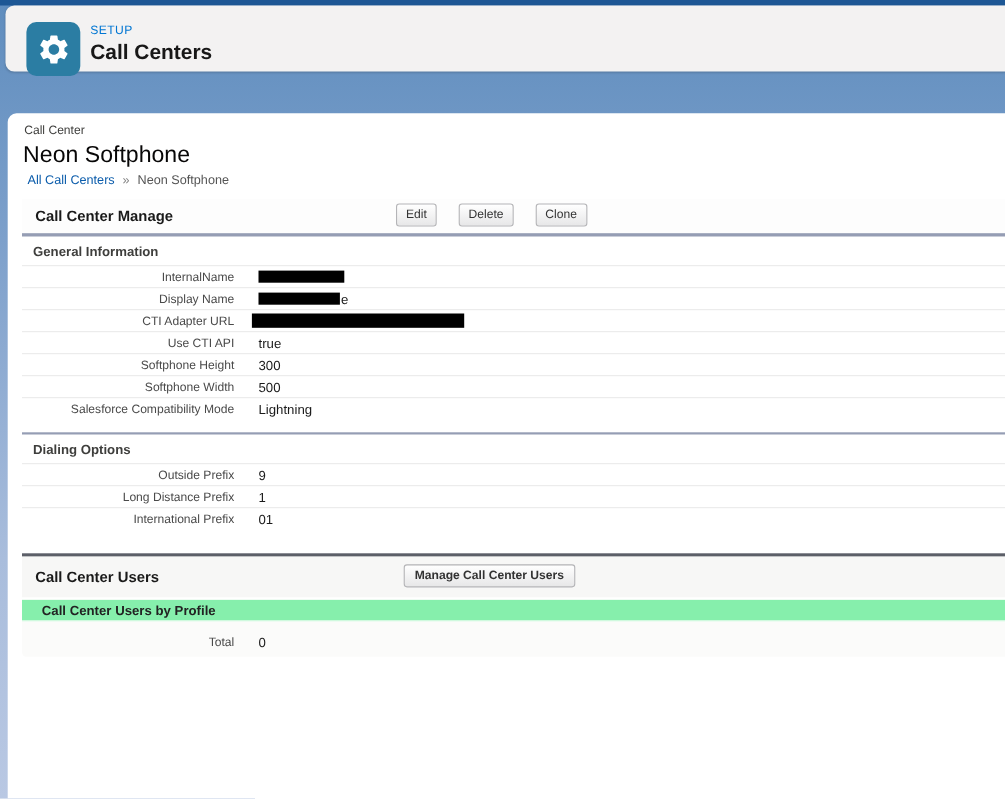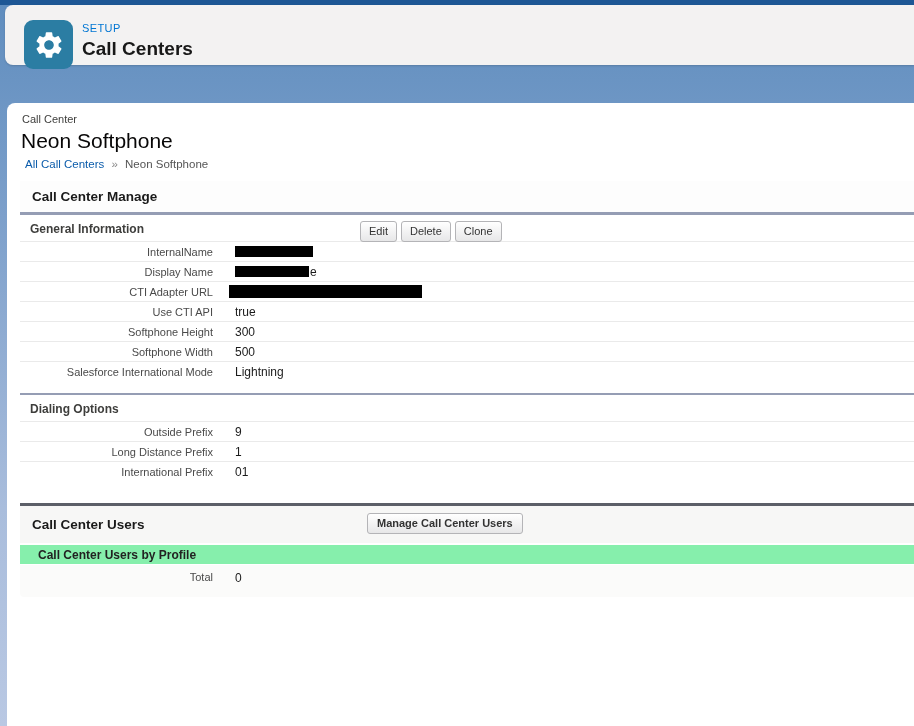--- a/index.html
+++ b/index.html
@@ -21,21 +21,21 @@
   .entity-name{position:absolute;left:14px;top:26px;font-size:21px;color:#080707;}
   .breadcrumb{position:absolute;left:18px;top:55px;font-size:11.5px;color:#6b6b6b;}
   .crumb-link{color:#0b5cab;text-decoration:none;margin-right:4px;}
   .crumb-sep{color:#888;margin-right:4px;}
   .crumb-cur{color:#555;}
 
   .detail-block{position:absolute;left:13px;right:0;top:78px;}
   .detail-head{position:relative;height:31px;border-bottom:3px solid #959db4;
     display:flex;align-items:center;background:#fdfdfd;}
   .detail-title{margin-left:12px;font-size:13.5px;font-weight:bold;color:#1a1a1a;}
-  .btn-group{position:absolute;left:340px;top:4px;display:flex;gap:4px;margin-top:36px;}
+  .btn-group{position:absolute;left:340px;top:4px;display:flex;gap:20px;}
   .sf-btn{font-family:"Liberation Sans", sans-serif;font-size:11px;color:#333;
     background:linear-gradient(#ffffff,#e7e7e8);border:1px solid #b4b4b7;border-radius:3px;
     padding:3px 8px;cursor:pointer;line-height:13px;}
   .group-title{margin:7px 13px 5px 10px;font-size:12px;font-weight:bold;color:#3e3e3c;}
   .rows{border-top:1px solid #eaeaea;}
   .drow{display:flex;height:19px;align-items:center;border-bottom:1px solid #eaeaea;}
   .rows .drow:last-child{border-bottom:none;}
   .dlabel{width:193px;text-align:right;font-size:11px;color:#4a4a4a;flex:none;}
   .dvalue{margin-left:22px;font-size:12px;color:#1b1b1b;display:flex;align-items:center;}
   .divider{height:2px;background:#959db4;margin-top:12px;}
@@ -45,21 +45,21 @@
   .redact-url{width:193px;height:13px;margin-left:-6px;}
   .redact-tail{font-size:12px;color:#1b1b1b;margin-left:1px;}
 
   .users-block{position:absolute;left:13px;right:0;top:400px;border-top:3px solid #5c5f68;}
   .users-head{position:relative;height:37px;background:#f7f7f6;display:flex;align-items:center;
     border-bottom:2px solid #ffffff;}
   .users-title{margin-left:12px;font-size:13.5px;font-weight:bold;color:#1a1a1a;}
   .manage-btn{position:absolute;left:347px;top:7px;font-weight:bold;padding:3px 9px;}
   .profile-bar{height:19px;background:#86efac;display:flex;align-items:center;
     padding-left:18px;font-size:12px;font-weight:bold;color:#222;border-bottom:1px solid #fff;}
-  .total-row{height:26px;background:#fbfbfa;display:flex;align-items:flex-start;
+  .total-row{height:26px;background:#fbfbfa;display:flex;align-items:center;
     padding-top:6px;border-radius:0 0 0 4px;}
 </style>
 </head>
 <body>
 
 <div class="viewport">
   <div class="topbar"></div>
 
   <div class="header-card">
     <div class="tile">
@@ -119,21 +119,21 @@
         </div>
         <div class="drow">
           <div class="dlabel">Softphone Height</div>
           <div class="dvalue">300</div>
         </div>
         <div class="drow">
           <div class="dlabel">Softphone Width</div>
           <div class="dvalue">500</div>
         </div>
         <div class="drow">
-          <div class="dlabel">Salesforce International Mode</div>
+          <div class="dlabel">Salesforce Compatibility Mode</div>
           <div class="dvalue">Lightning</div>
         </div>
       </div>
 
       <div class="divider"></div>
       <div class="group-title">Dialing Options</div>
       <div class="rows">
         <div class="drow">
           <div class="dlabel">Outside Prefix</div>
           <div class="dvalue">9</div>

